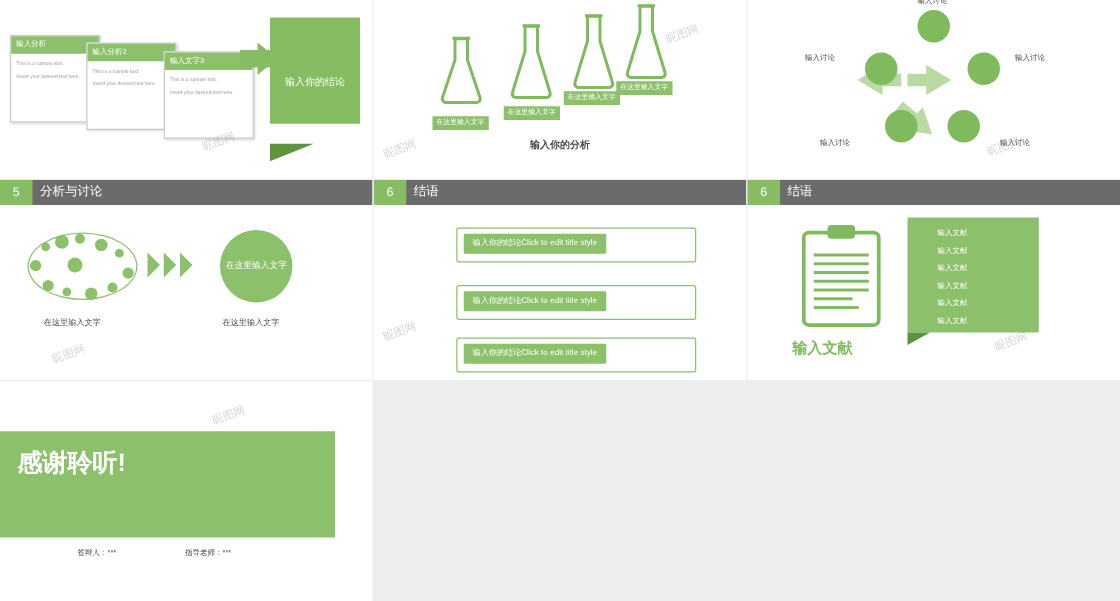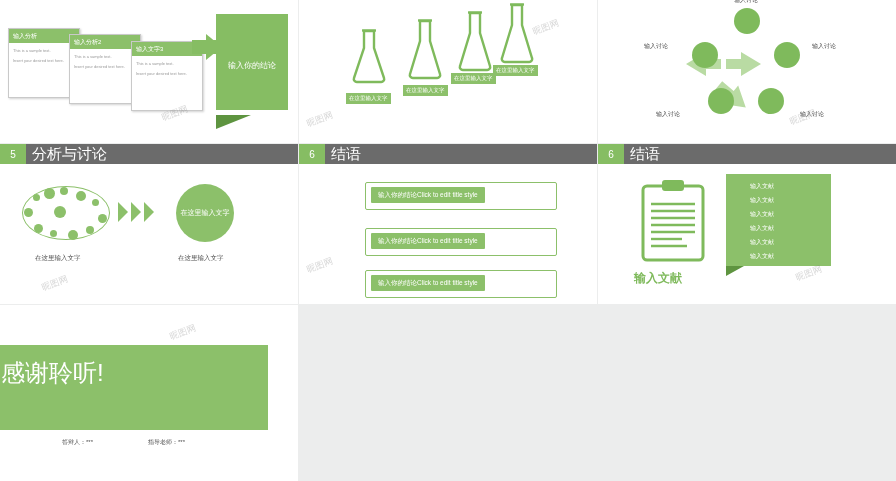--- a/index.html
+++ b/index.html
@@ -70,21 +70,21 @@
   .c-label{position:absolute;font-size:6px;color:#4c4c4c;white-space:nowrap;}
 
   
   .sec-bar{position:absolute;left:0;top:0;height:20px;width:100%;background:#6b6b6b;}
   .sec-num{
     position:absolute;left:0;top:0;width:26px;height:20px;background:#86bd63;
     color:#ffffff;font-size:10px;display:flex;align-items:center;justify-content:center;
   }
   .sec-title{
     position:absolute;left:32px;top:0;height:20px;line-height:20px;
-    color:#ffffff;font-size:15px;
+    color:#ffffff;font-size:10px;
   }
   .d-dot{position:absolute;border-radius:50%;background:#8cc06a;}
   .d-ring{
     position:absolute;border:1px solid #8cc06a;border-radius:50%;
   }
   .d-chev{
     position:absolute;width:0;height:0;
     border-top:10px solid transparent;border-bottom:10px solid transparent;
     border-left:10px solid #8cc06a;
   }
@@ -111,21 +111,21 @@
   .f-ribbon-fold{
     position:absolute;width:0;height:0;
     border-left:18px solid #5e9440;border-bottom:10px solid transparent;
   }
   .f-item{position:absolute;color:#ffffff;font-size:6px;white-space:nowrap;}
   .f-title{position:absolute;color:#7fba5c;font-size:12px;font-weight:bold;}
 
   
   #slide-g .g-panel{position:absolute;left:0;top:40px;width:268px;height:85px;background:#8cc06a;}
   #slide-g .g-thanks{
-    position:absolute;left:1px;top:52px;color:#ffffff;font-size:24px;font-weight:normal;
+    position:absolute;left:14px;top:52px;color:#ffffff;font-size:20px;font-weight:bold;
   }
   #slide-g .g-sub{
     position:absolute;left:10px;top:101px;color:#ffffff;font-size:8px;
     letter-spacing:.6px;font-weight:bold;
   }
   #slide-g .g-meta{position:absolute;top:133px;font-size:6px;color:#4c4c4c;}
 
   
   .wm{
     position:absolute;color:rgba(120,120,120,.30);
@@ -158,21 +158,21 @@
     <div class="note-head">输入文字3</div>
     <div class="note-body">
       <div>This is a sample text.</div>
       <div>Insert your desired text here.</div>
     </div>
   </div>
 
   <div class="arrow-bar" style="left:192px;top:40px;width:26px;height:14px;"></div>
   <div class="arrow-big" style="left:206px;top:34px;"></div>
 
-  <div class="green-panel" style="left:216px;top:14px;width:72px;height:96px;">
+  <div class="green-panel" style="left:216px;top:14px;width:72px;height:85px;">
     <div class="txt">输入你的结论</div>
   </div>
   <div class="green-fold" style="left:216px;top:115px;"></div>
 
   <div class="wm" style="left:160px;top:112px;">昵图网</div>
 </div>
 
 <div class="slide" id="slide-b">
 
   <svg class="flask" style="left:52px;top:28px;" width="36" height="56" viewBox="0 0 36 56">
@@ -193,20 +193,21 @@
     <line x1="11" y1="2.5" x2="25" y2="2.5" stroke="#7fba5c" stroke-width="2.4"></line>
   </svg>
   <div class="flask-label" style="left:152px;top:73px;">在这里输入文字</div>
 
   <svg class="flask" style="left:200px;top:2px;" width="36" height="62" viewBox="0 0 36 62">
     <path d="M13 3 h10 v20 l10 33 a3 3 0 0 1 -3 4 H6 a3 3 0 0 1 -3 -4 l10 -33 Z" fill="none" stroke="#7fba5c" stroke-width="2.4"></path>
     <line x1="11" y1="2.5" x2="25" y2="2.5" stroke="#7fba5c" stroke-width="2.4"></line>
   </svg>
   <div class="flask-label" style="left:194px;top:65px;">在这里输入文字</div>
 
+  <div class="slide-b-caption" style="top:110px;">输入你的分析</div>
 
   <div class="wm" style="left:6px;top:118px;">昵图网</div>
   <div class="wm" style="left:232px;top:26px;">昵图网</div>
 </div>
 
 <div class="slide" id="slide-c">
 
   <svg style="position:absolute;left:68px;top:18px;" width="150" height="110" viewBox="0 0 150 110">
     <path d="M75 34 L95 46 L75 58 L75 51 L60 51 L60 41 L75 41 Z" fill="#b9dba3"></path>
     <path d="M64 66 L84 78 L64 90 L64 83 L49 83 L49 73 L64 73 Z" fill="#b9dba3" transform="rotate(40 66 78)"></path>

